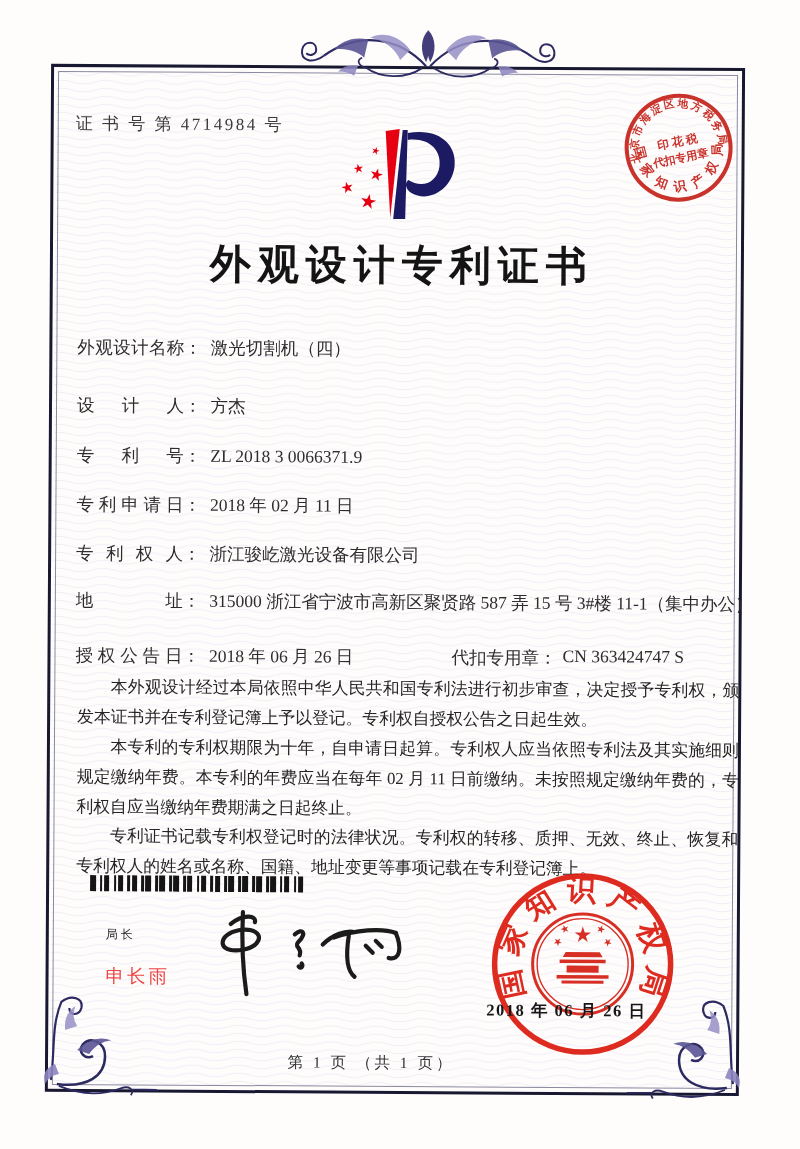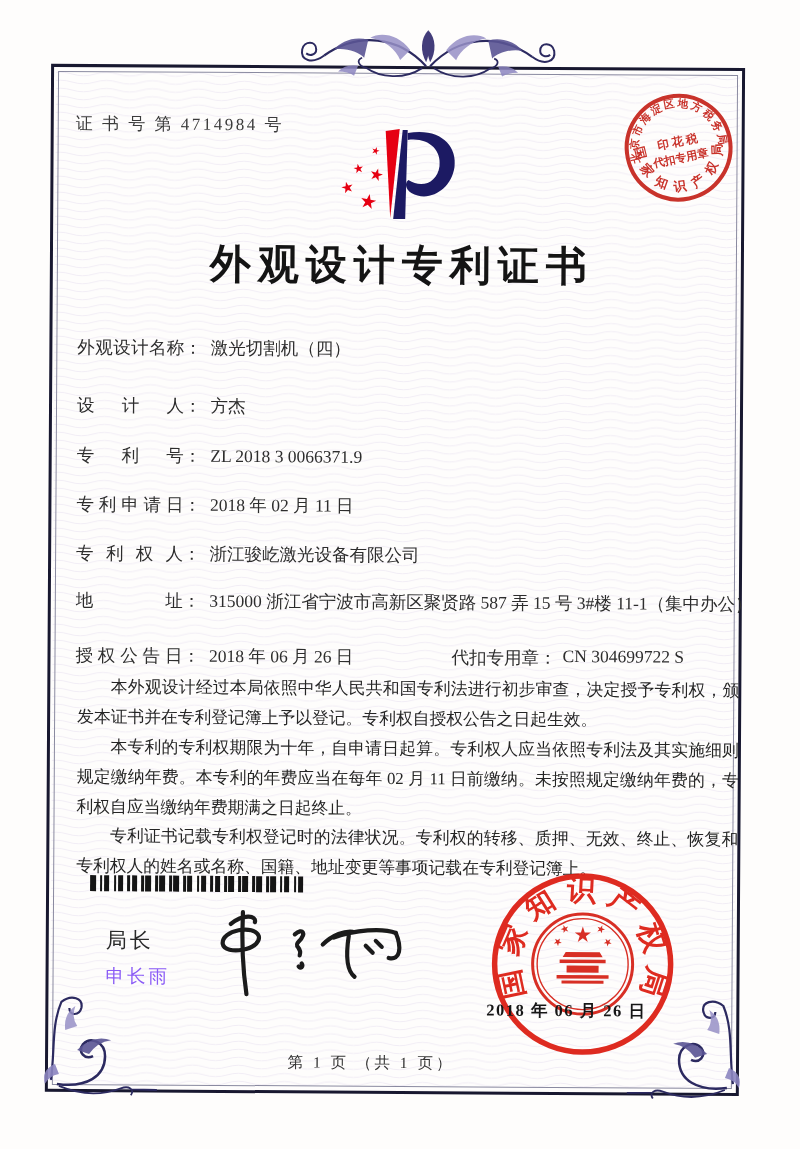--- a/index.html
+++ b/index.html
@@ -21,22 +21,22 @@
   .fvalue{white-space:nowrap}
   .fvalue.wide{white-space:normal;width:548px}
   .r0{top:337px}.r1{top:395px}.r2{top:445px}.r3{top:494px}.r4{top:543px}.r5{top:590px}.r6{top:645px}
   .grant2{position:absolute;left:452px;top:645px;display:flex;font-size:17.5px;color:#2d2d2d;z-index:2}
   .grant2 .fcolon{margin-right:6px}
   .body-text{left:78px;top:674px;width:662px;font-size:16.8px;line-height:1.78;
              text-align:justify;color:#252525;z-index:2}
   .body-text p{margin:0;text-indent:2em}
   .barcode{left:92px;top:877px;width:213px;height:16px;display:flex;z-index:2}
   .barcode .b{height:100%}
-  .dtitle{left:108px;top:928px;font-size:21px;letter-spacing:3px;color:#2a2a2a;z-index:2}
-  .dname{left:108px;top:965px;font-size:18.5px;letter-spacing:3px;color:#8b5cf6;z-index:2}
+  .dtitle{left:108px;top:928px;font-size:12px;letter-spacing:3px;color:#2a2a2a;z-index:2}
+  .dname{left:108px;top:965px;font-size:18.5px;letter-spacing:3px;color:#ef4444;z-index:2}
   .sig{left:205px;top:901px;width:212px;height:102px;z-index:3}
   .stamp{left:617px;top:87px;width:118px;height:118px;z-index:2;opacity:.93}
   .seal{left:488px;top:866px;width:194px;height:194px;z-index:2;opacity:.95}
   .sealdate{left:489px;top:999px;font-size:16.5px;font-weight:600;letter-spacing:1.5px;
             color:#161616;z-index:3}
   .footer{left:30px;top:1053px;width:688px;text-align:center;font-size:15.5px;
           letter-spacing:3px;color:#333;z-index:2}
 </style>
 </head>
 <body>
@@ -152,21 +152,21 @@
     <span class="fvalue wide">315000 浙江省宁波市高新区聚贤路 587 弄 15 号 3#楼 11-1（集中办公）</span>
   </div>
   <div class="row r6">
     <span class="flabel">授权公告日</span>
       <span class="fcolon">：</span>
     <span class="fvalue">2018 年 06 月 26 日</span>
   </div>
   <div class="grant2">
     <span>代扣专用章</span>
       <span class="fcolon">：</span>
-    <span>CN 304699722 S</span>
+    <span>CN 363424747 S</span>
   </div>
 
   <div class="abs body-text">
     <p>本外观设计经过本局依照中华人民共和国专利法进行初步审查，决定授予专利权，颁发本证书并在专利登记簿上予以登记。专利权自授权公告之日起生效。</p>
     <p>本专利的专利权期限为十年，自申请日起算。专利权人应当依照专利法及其实施细则规定缴纳年费。本专利的年费应当在每年 02 月 11 日前缴纳。未按照规定缴纳年费的，专利权自应当缴纳年费期满之日起终止。</p>
     <p>专利证书记载专利权登记时的法律状况。专利权的转移、质押、无效、终止、恢复和专利权人的姓名或名称、国籍、地址变更等事项记载在专利登记簿上。</p>
   </div>
 
   <div class="abs barcode" id="barcode">
       <div class="b" style="flex-grow: 4; background: rgb(21, 21, 21);"></div>

